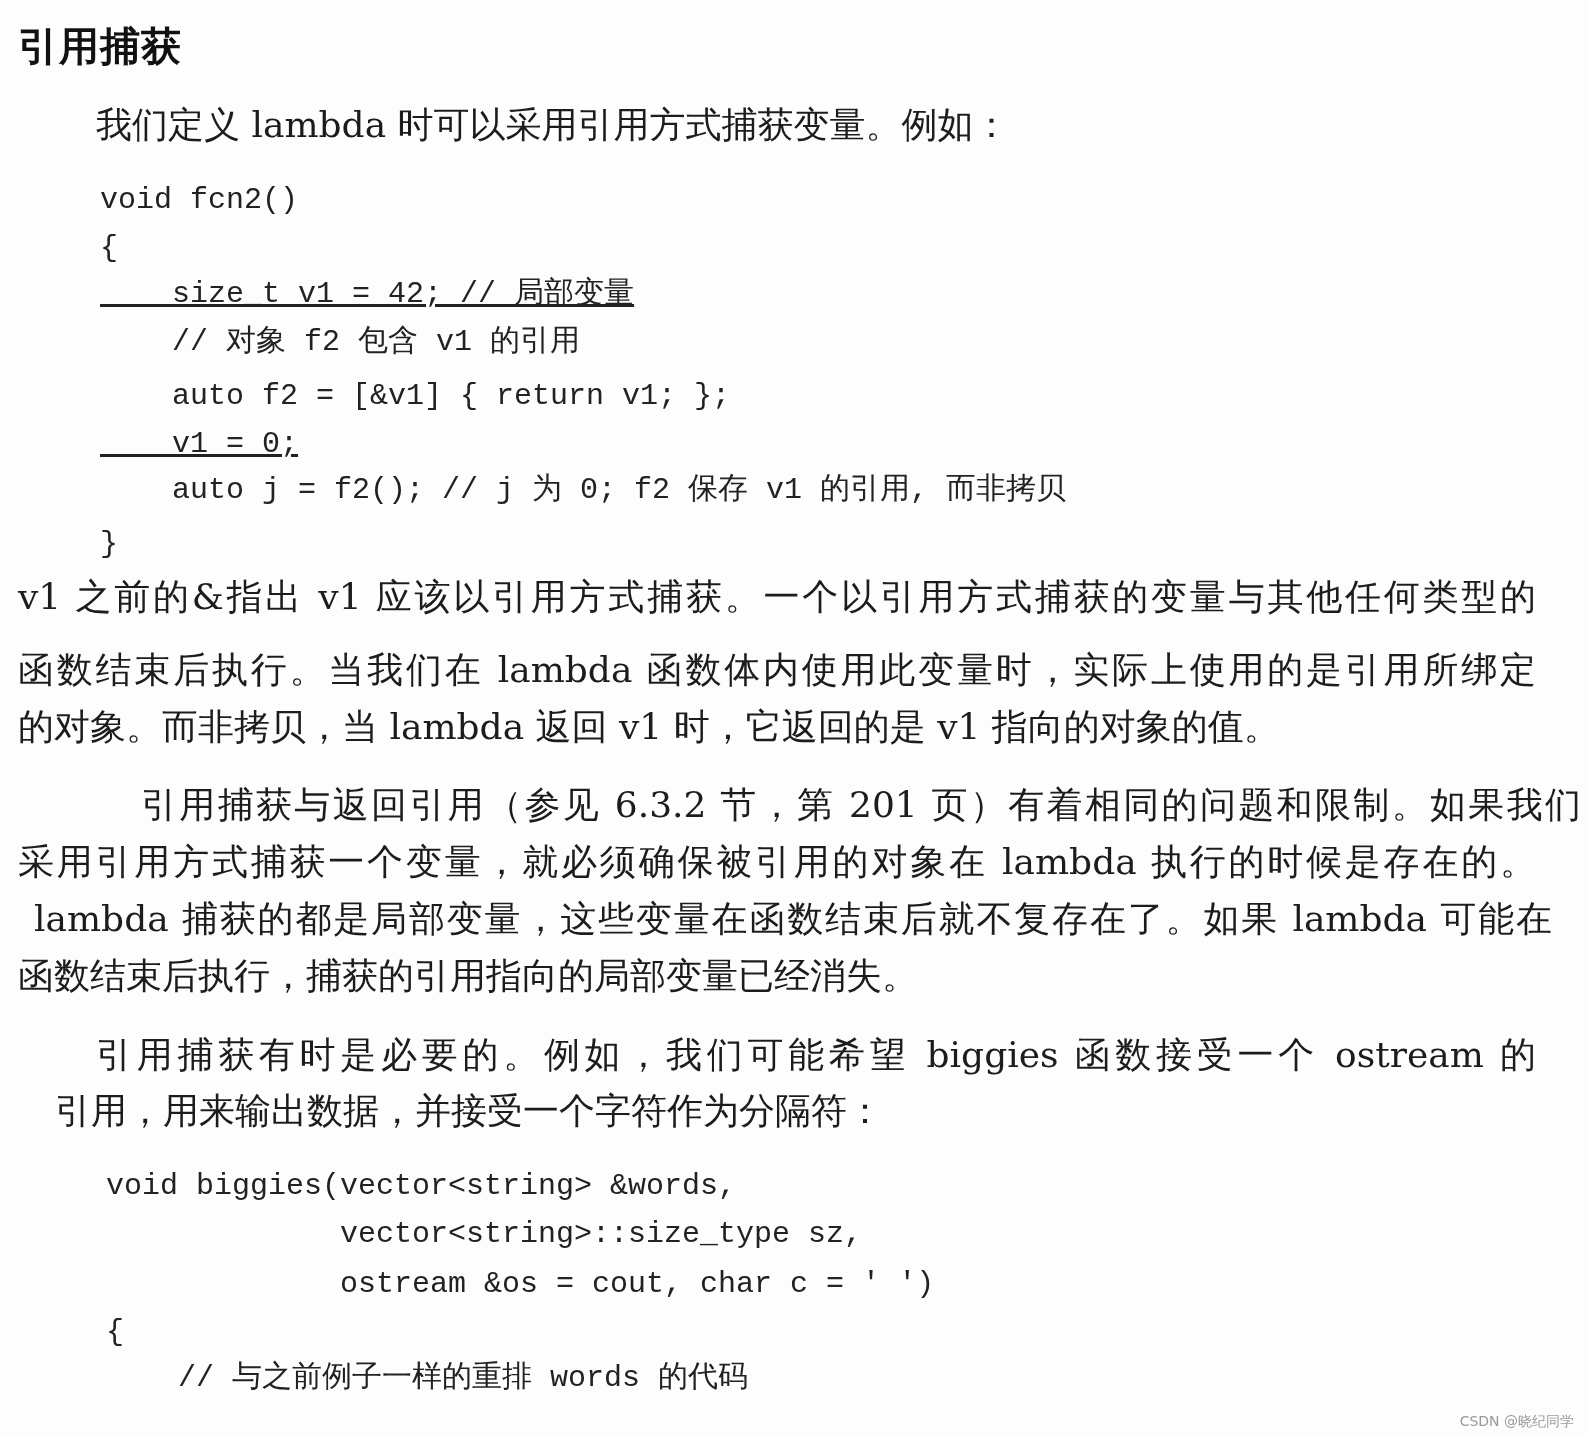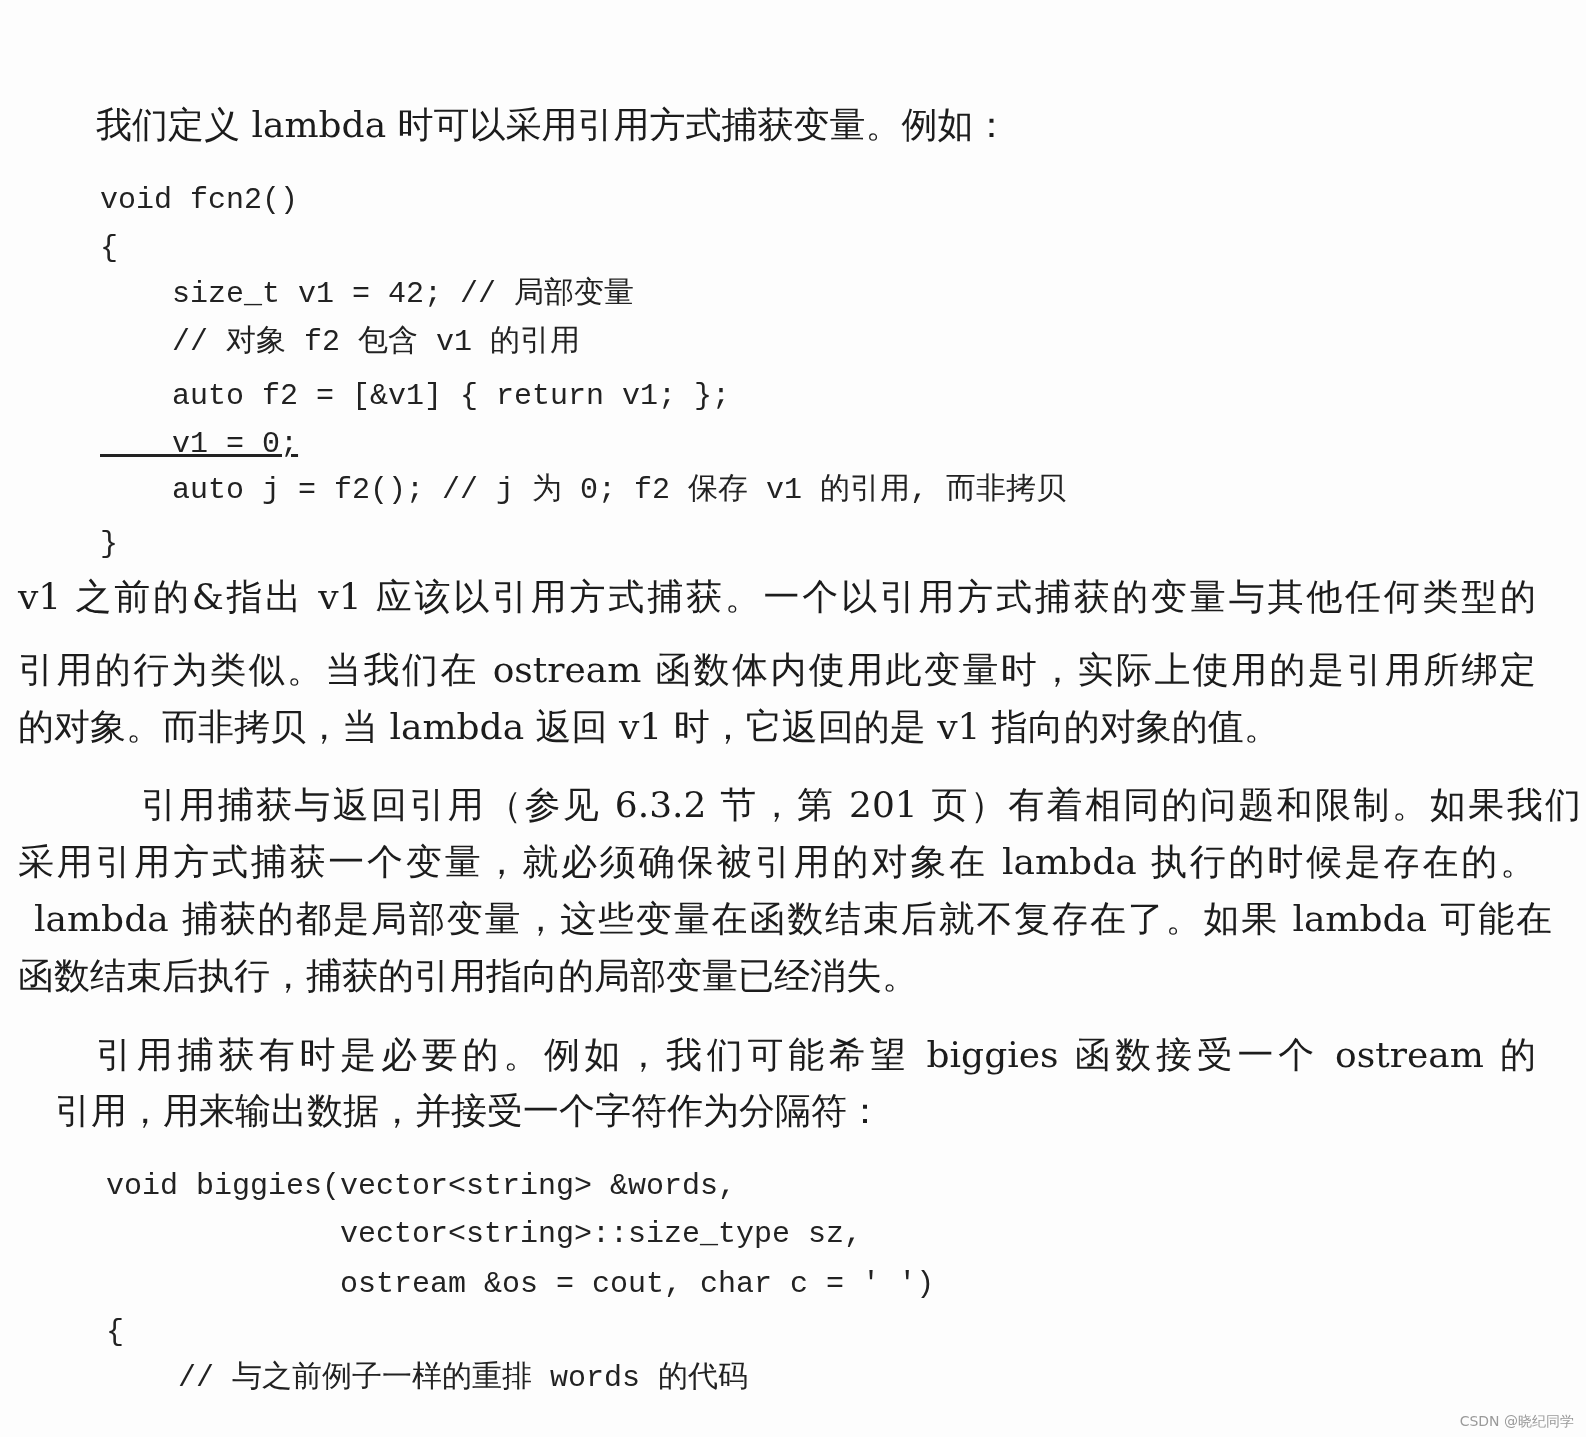--- a/index.html
+++ b/index.html
@@ -61,37 +61,38 @@
       font-family: "DejaVu Sans", sans-serif;
       font-size: 14px;
       color: #9a9a9a;
     }
   </style>
 </head>
 <body>
 
 <div class="page">
 
+  <h2 class="heading">引用捕获</h2>
 
   <div class="line" style="left:96px; top:100px;">我们定义 lambda 时可以采用引用方式捕获变量。例如：</div>
 
   <div>
     <div class="code" style="left:100px; top:180px;">void fcn2()</div>
     <div class="code" style="left:100px; top:228px;">{</div>
-    <div class="code" style="left:100px; top:274px;">    size_t v1 = 42; // 局部变量</div>
+    <div class="code" style="left:100px; top:274px;text-decoration:underline;">    size_t v1 = 42; // 局部变量</div>
     <div class="code" style="left:100px; top:322px;">    // 对象 f2 包含 v1 的引用</div>
     <div class="code" style="left:100px; top:376px;">    auto f2 = [&amp;v1] { return v1; };</div>
     <div class="code" style="left:100px; top:424px;text-decoration:underline;">    v1 = 0;</div>
     <div class="code" style="left:100px; top:470px;">    auto j = f2(); // j 为 0; f2 保存 v1 的引用, 而非拷贝</div>
     <div class="code" style="left:100px; top:524px;">}</div>
   </div>
 
   <div>
     <div class="line just" style="left:18px; top:572px;">v1 之前的&amp;指出 v1 应该以引用方式捕获。一个以引用方式捕获的变量与其他任何类型的</div>
-    <div class="line just" style="left:18px; top:645px;">引用的行为类似。当我们在 ostream 函数体内使用此变量时，实际上使用的是引用所绑定</div>
+    <div class="line just" style="left:18px; top:645px;">函数结束后执行。当我们在 lambda 函数体内使用此变量时，实际上使用的是引用所绑定</div>
     <div class="line" style="left:18px; top:702px;">的对象。而非拷贝，当 lambda 返回 v1 时，它返回的是 v1 指向的对象的值。</div>
   </div>
 
   <div>
     <div class="line" style="left:93px; top:780px; width:1440px; text-align:justify; text-align-last:justify;margin-left:48px;">引用捕获与返回引用（参见 6.3.2 节，第 201 页）有着相同的问题和限制。如果我们</div>
     <div class="line just" style="left:18px; top:837px;">采用引用方式捕获一个变量，就必须确保被引用的对象在 lambda 执行的时候是存在的。</div>
     <div class="line just" style="left:18px; top:894px;margin-left:16px;">lambda 捕获的都是局部变量，这些变量在函数结束后就不复存在了。如果 lambda 可能在</div>
     <div class="line" style="left:18px; top:951px;">函数结束后执行，捕获的引用指向的局部变量已经消失。</div>
   </div>
 

